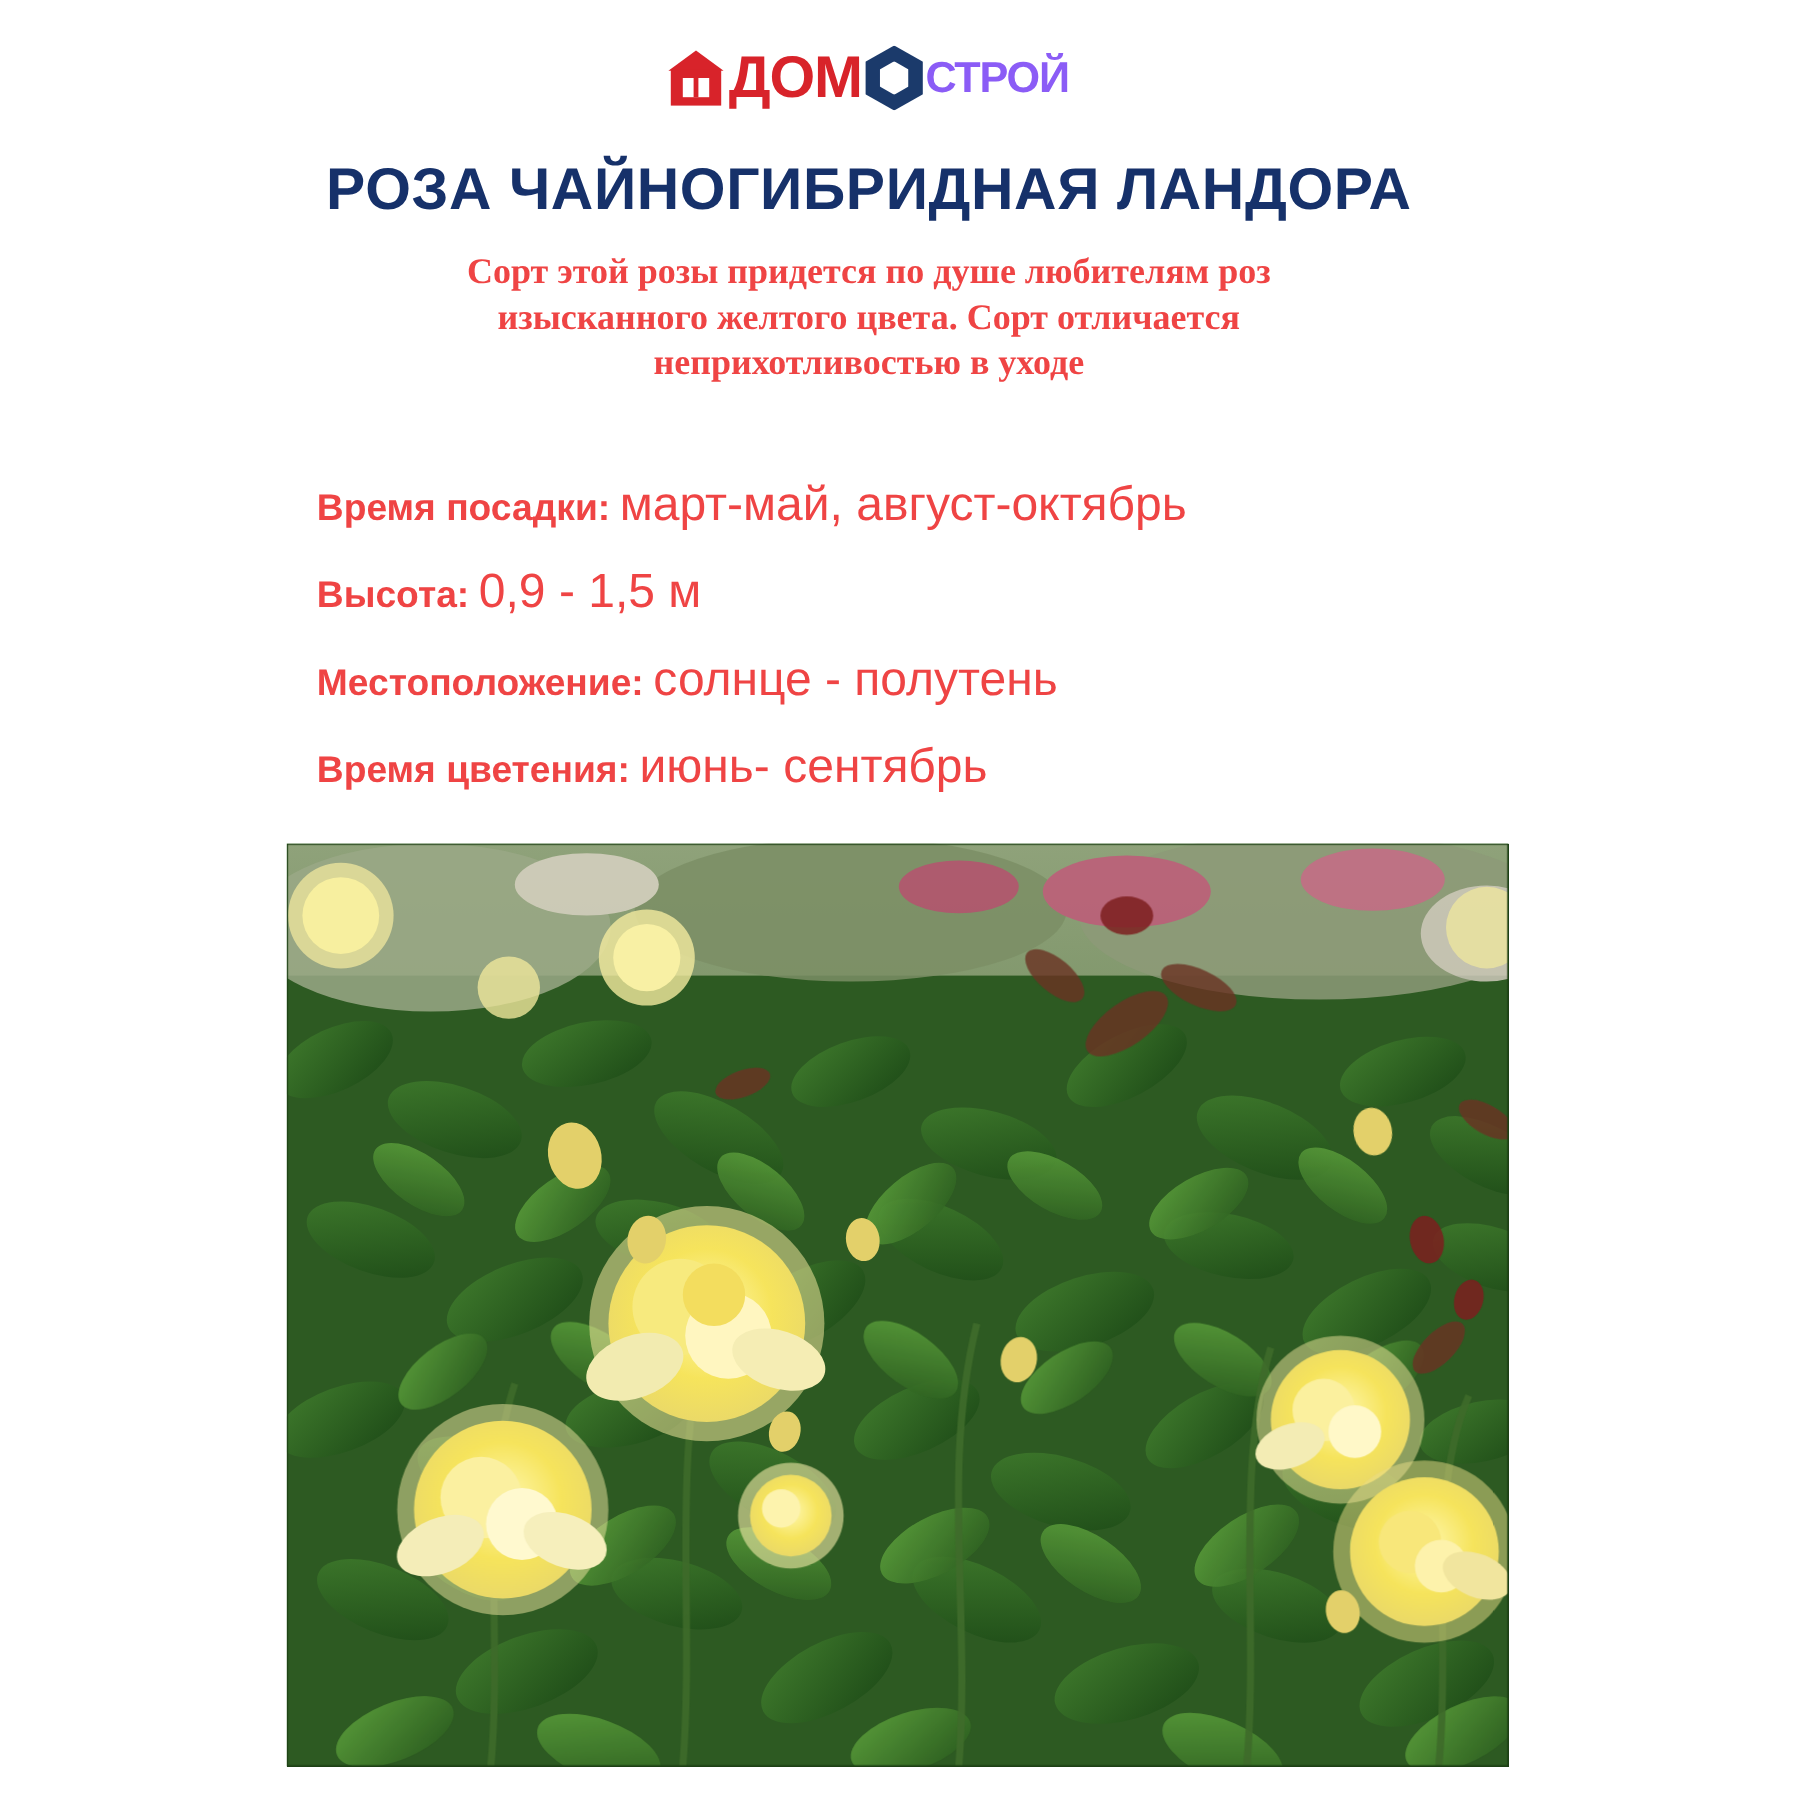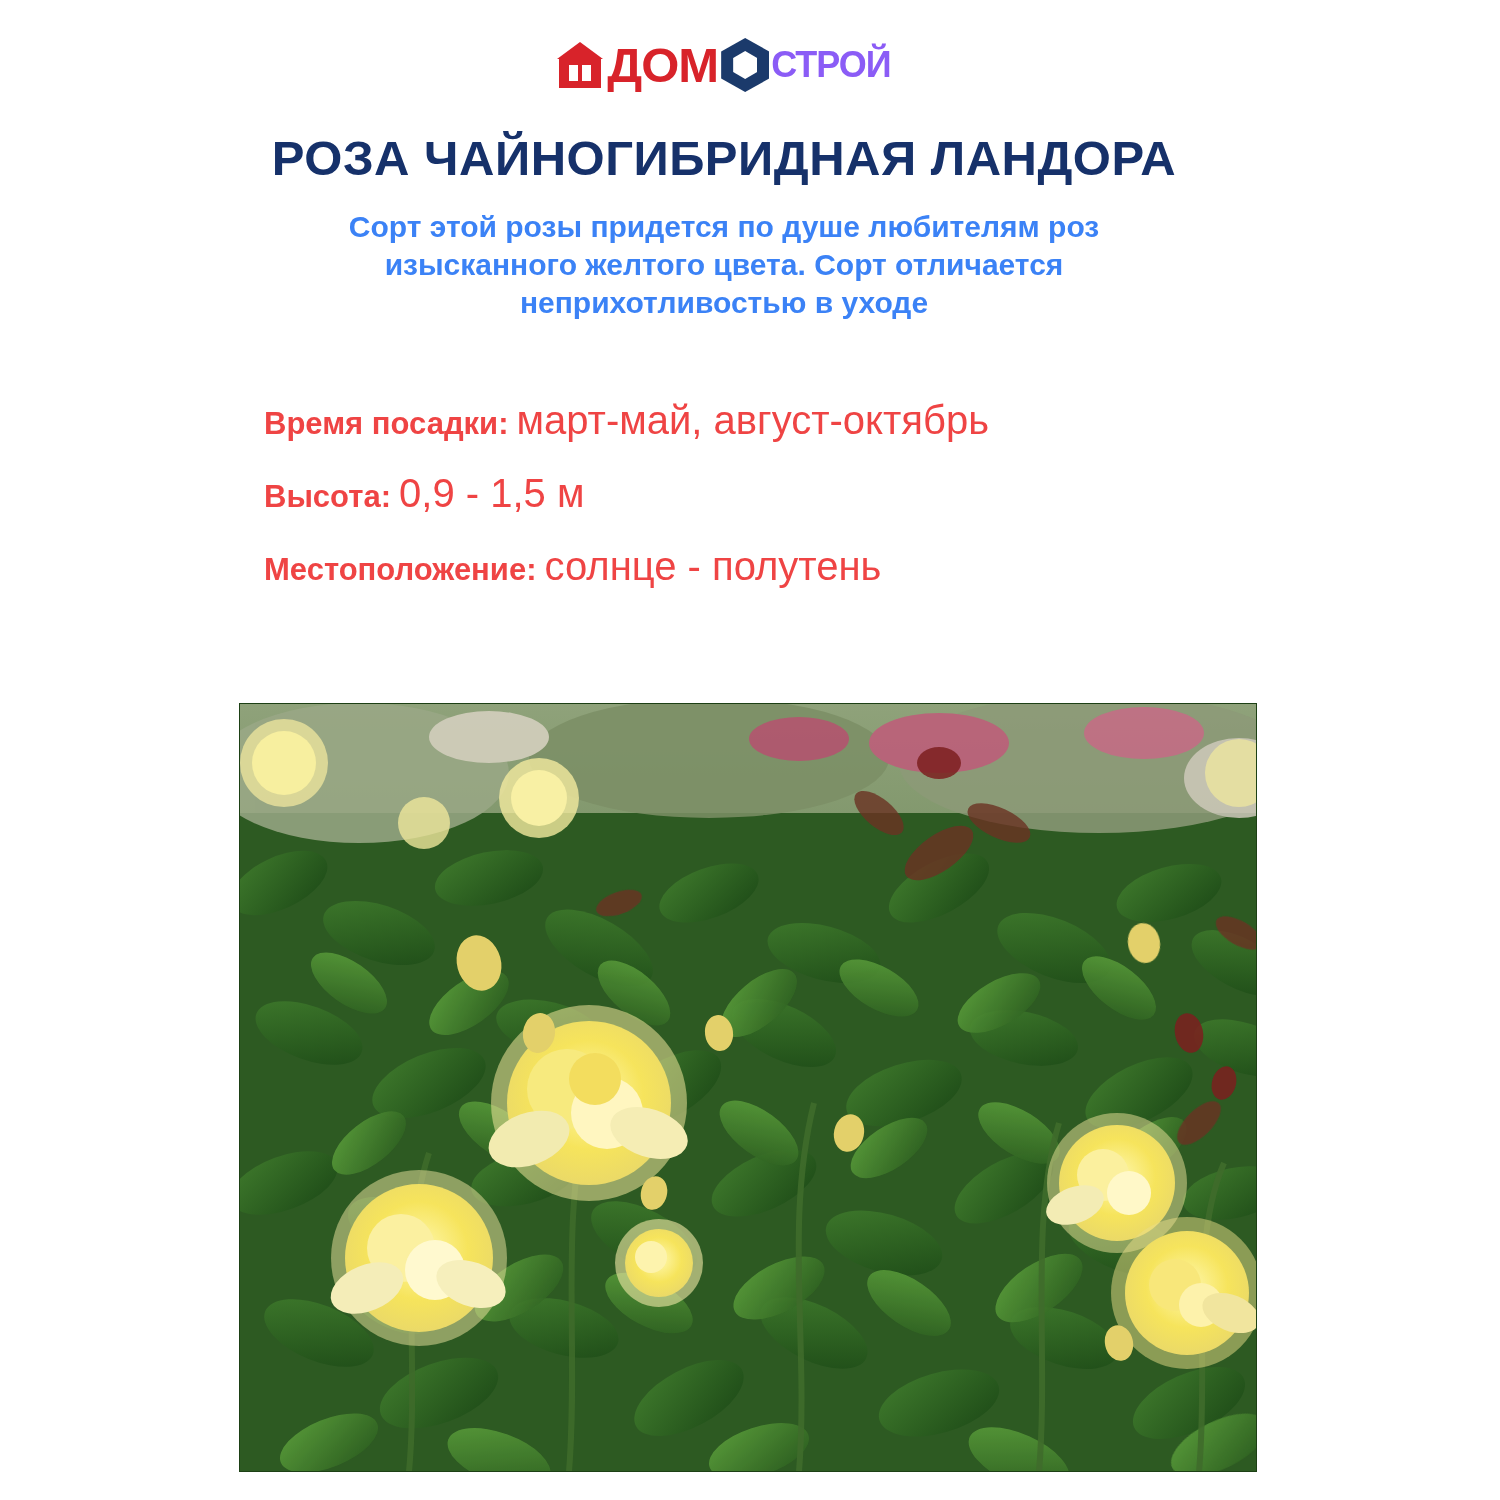--- a/index.html
+++ b/index.html
@@ -115,24 +115,25 @@
     color: #16316a;
     font-size: 49px;
     font-weight: bold;
     letter-spacing: 0.5px;
     line-height: 1.1;
   }
   .subtitle {
     margin: 22px auto 0 auto;
     width: 830px;
     text-align: center;
-    color: #3b82f6;
+    color: #ef4444;
     font-size: 30px;
     font-weight: bold;
     line-height: 1.27;
+    font-family: Liberation Serif, serif;
   }
 
   
   .specs {
     margin: 74px 0 0 264px;
     width: 1000px;
   }
   .spec-row {
     margin-bottom: 25px;
     font-size: 31px;
@@ -192,20 +193,23 @@
 
   <div class="specs">
     <div class="spec-row">
       <span class="spec-label">Время посадки:</span><span class="spec-value">март-май, август-октябрь</span>
     </div>
     <div class="spec-row">
       <span class="spec-label">Высота:</span><span class="spec-value">0,9 - 1,5 м</span>
     </div>
     <div class="spec-row">
       <span class="spec-label">Местоположение:</span><span class="spec-value">солнце - полутень</span>
+    </div>
+    <div class="spec-row">
+      <span class="spec-label">Время цветения:</span><span class="spec-value">июнь- сентябрь</span>
     </div>
   </div>
 
   <div class="photo-wrap">
     <div class="photo">
       <svg width="1018" height="769" viewBox="0 0 1018 769" preserveAspectRatio="none">
         <defs>
           <radialGradient id="rose" cx="50%" cy="45%" r="60%">
             <stop offset="0%" stop-color="#fff8b0"></stop>
             <stop offset="55%" stop-color="#f6e45c"></stop>

